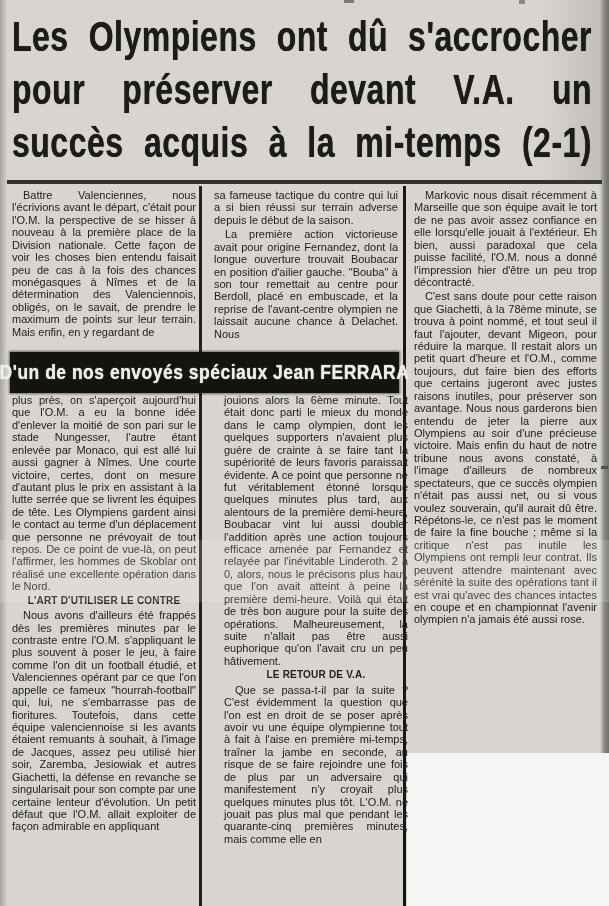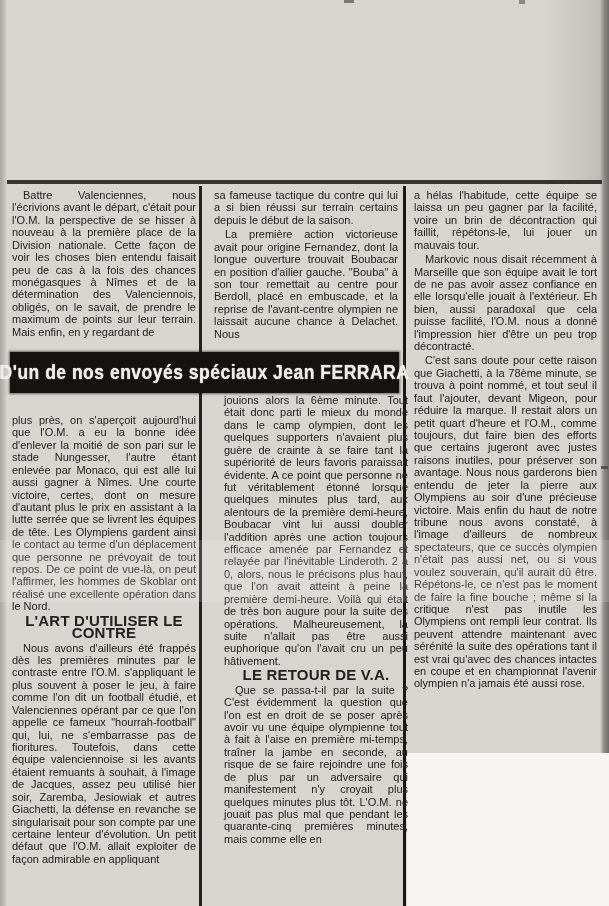--- a/index.html
+++ b/index.html
@@ -46,61 +46,65 @@
     color:#efedе8;color:#efede8;font-weight:bold;font-size:17.5px;letter-spacing:.5px;
     transform:scaleY(1.15);white-space:nowrap;text-shadow:0 0 1px #fff;
   }
   
   .col{position:absolute;font-size:11px;line-height:12.42px;text-align:justify;}
   .col p{margin:0 0 2px 0;}
   .col p.indent{text-indent:11px;}
   .col1-top{left:12px;top:189px;width:184px;}
   .col2-top{left:214px;top:189px;width:184px;}
   .col3-full{left:414px;top:189px;width:183px;}
-  .col1-bot{left:12px;top:394px;width:184px;margin-top:20px;}
+  .col1-bot{left:12px;top:394px;width:184px;}
   .col2-bot{left:224px;top:394px;width:184px;}
   .subhead{
-    font-weight:bold;font-size:15px;text-align:center;letter-spacing:.2px;
+    font-weight:bold;font-size:10px;text-align:center;letter-spacing:.2px;
     margin:14px 0 9px 0;text-indent:0 !important;
   }
   
   .speck-a{position:absolute;left:344px;top:0;width:10px;height:3px;background:#7c7a76;}
   .speck-b{position:absolute;left:519px;top:0;width:6px;height:4px;background:#8a8884;}
   .speck-c{position:absolute;left:601px;top:466px;width:7px;height:3px;background:#55534f;}
 </style>
 </head>
 <body>
 
 <div class="page">
 
   <div class="edge-left"></div>
   <div class="edge-right"></div>
   <div class="edge-right-lower"></div>
   <div class="corner-shade"></div>
   <div class="speck-a"></div>
   <div class="speck-b"></div>
 
+  <div class="headline">
+    <span class="hl">Les Olympiens ont dû s'accrocher</span>
+    <span class="hl">pour préserver devant V.A. un</span>
+    <span class="hl">succès acquis à la mi-temps (2-1)</span>
+  </div>
 
   <div class="rule-h"></div>
   <div class="rule-v1"></div>
   <div class="rule-v2"></div>
   <div class="blank-cut"></div>
   <div class="speck-c"></div>
 
   <div class="col col1-top">
     <p class="indent">Battre Valenciennes, nous l'écrivions avant le départ, c'était pour l'O.M. la perspective de se hisser à nouveau à la première place de la Division nationale. Cette façon de voir les choses bien entendu faisait peu de cas à la fois des chances monégasques à Nîmes et de la détermination des Valenciennois, obligés, on le savait, de prendre le maximum de points sur leur terrain. Mais enfin, en y regardant de</p>
   </div>
 
   <div class="col col2-top">
-    <p>sa fameuse tactique du contre qui lui a si bien réussi sur terrain certains depuis le début de la saison.</p>
+    <p>sa fameuse tactique du contre qui lui a si bien réussi sur terrain adverse depuis le début de la saison.</p>
     <p class="indent">La première action victorieuse avait pour origine Fernandez, dont la longue ouverture trouvait Boubacar en position d'ailier gauche. "Bouba" à son tour remettait au centre pour Berdoll, placé en embuscade, et la reprise de l'avant-centre olympien ne laissait aucune chance à Delachet. Nous</p>
   </div>
 
   <div class="col col3-full">
-    <p>a hélas l'habitude, cette équipe se laissa un peu gagner par la facilité, voire un brin de décontraction qui faillit, répétons-le, lui jouer un mauvais tour.</p>
     <p class="indent">Markovic nous disait récemment à Marseille que son équipe avait le tort de ne pas avoir assez confiance en elle lorsqu'elle jouait à l'extérieur. Eh bien, aussi paradoxal que cela puisse facilité, l'O.M. nous a donné l'impression hier d'être un peu trop décontracté.</p>
     <p class="indent">C'est sans doute pour cette raison que Giachetti, à la 78ème minute, se trouva à point nommé, et tout seul il faut l'ajouter, devant Migeon, pour réduire la marque. Il restait alors un petit quart d'heure et l'O.M., comme toujours, dut faire bien des efforts que certains jugeront avec justes raisons inutiles, pour préserver son avantage. Nous nous garderons bien entendu de jeter la pierre aux Olympiens au soir d'une précieuse victoire. Mais enfin du haut de notre tribune nous avons constaté, à l'image d'ailleurs de nombreux spectateurs, que ce succès olympien n'était pas aussi net, ou si vous voulez souverain, qu'il aurait dû être. Répétons-le, ce n'est pas le moment de faire la fine bouche ; même si la critique n'est pas inutile les Olympiens ont rempli leur contrat. Ils peuvent attendre maintenant avec sérénité la suite des opérations tant il est vrai qu'avec des chances intactes en coupe et en championnat l'avenir olympien n'a jamais été aussi rose.</p>
   </div>
 
   <div class="banner">
     <span>D'un de nos envoyés spéciaux Jean FERRARA</span>
   </div>
 
   <div class="col col1-bot">
     <p>plus près, on s'aperçoit aujourd'hui que l'O.M. a eu la bonne idée d'enlever la moitié de son pari sur le stade Nungesser, l'autre étant enlevée par Monaco, qui est allé lui aussi gagner à Nîmes. Une courte victoire, certes, dont on mesure d'autant plus le prix en assistant à la lutte serrée que se livrent les équipes de tête. Les Olympiens gardent ainsi le contact au terme d'un déplacement que personne ne prévoyait de tout repos. De ce point de vue-là, on peut l'affirmer, les hommes de Skoblar ont réalisé une excellente opération dans le Nord.</p>

